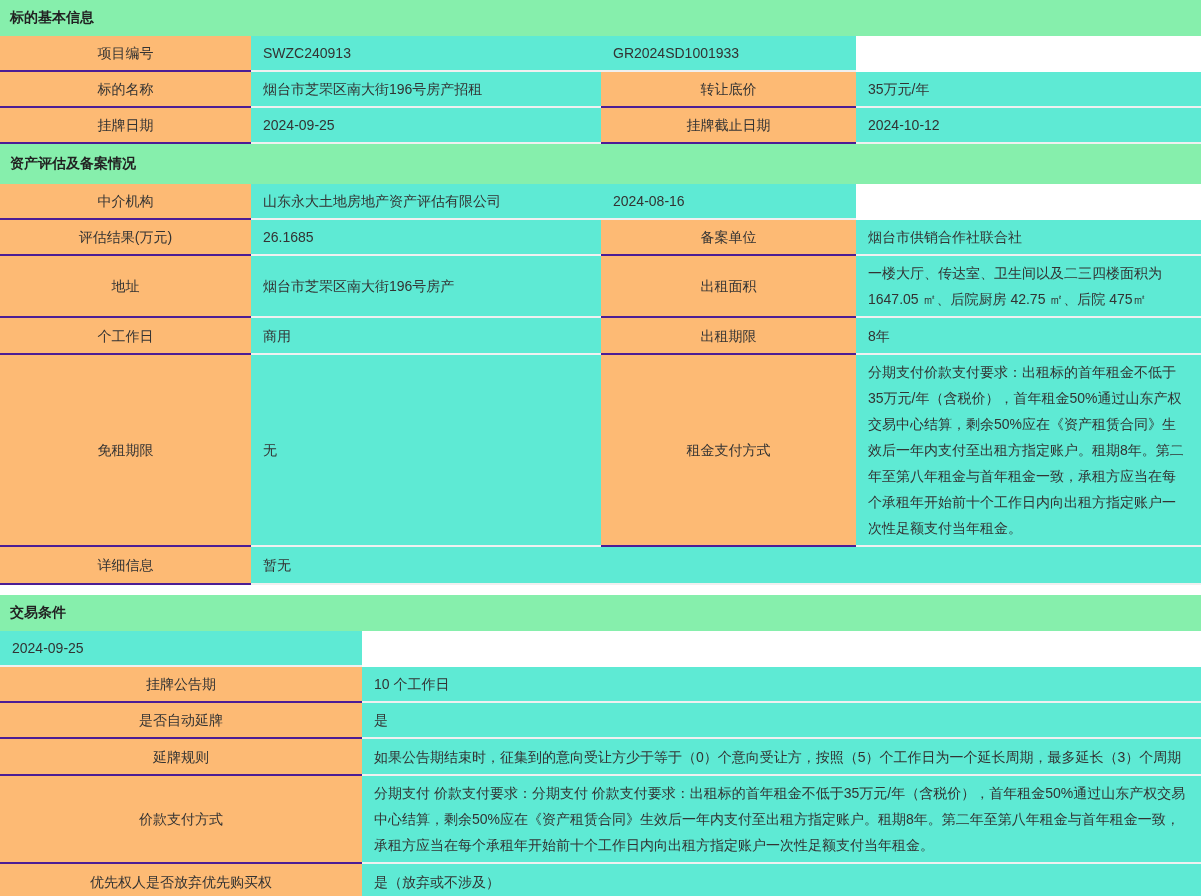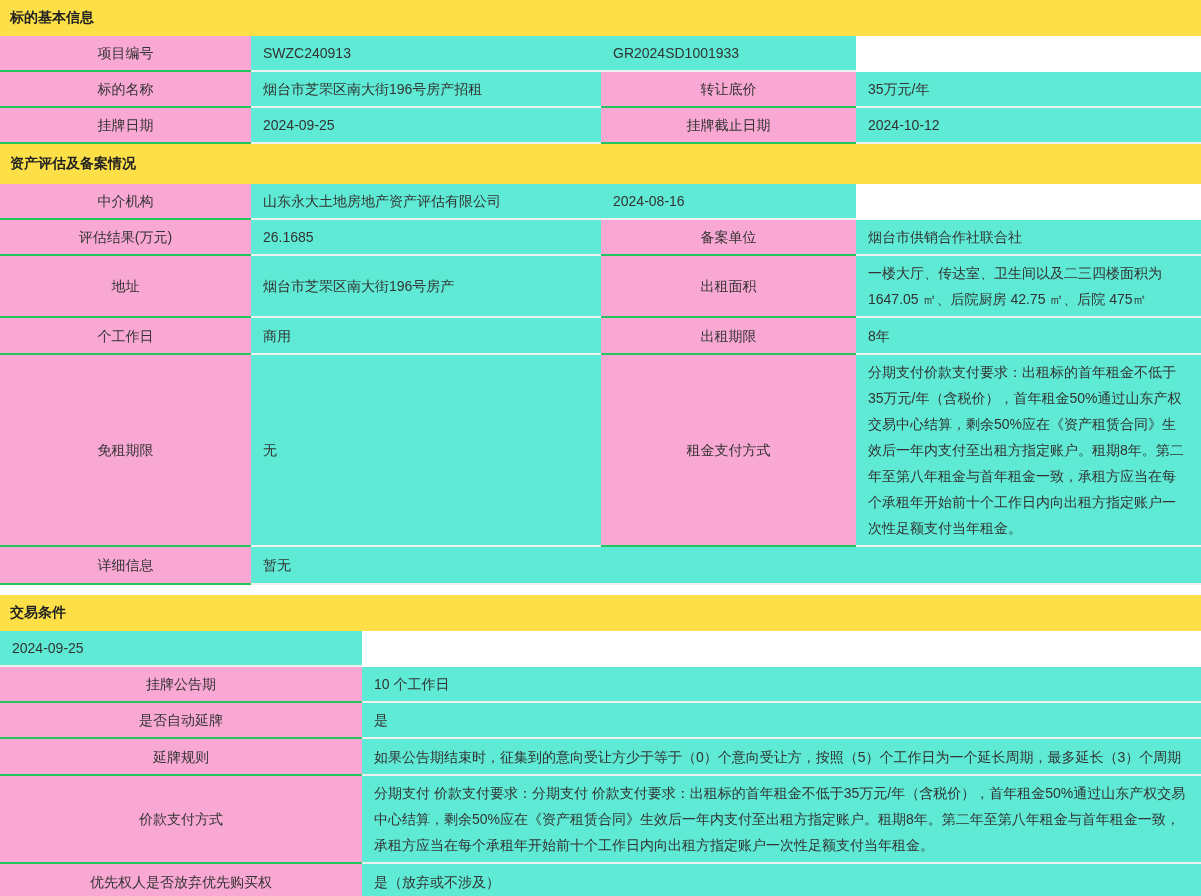--- a/index.html
+++ b/index.html
@@ -4,36 +4,36 @@
 <style>
   * { box-sizing: border-box; }
   html,body { margin:0; padding:0; }
   body {
     width:1201px; height:896px; overflow:hidden;
     background:#ffffff;
     font-family:"Liberation Sans","DejaVu Sans",sans-serif;
     font-size:14px; color:#333333;
   }
   .band {
-    min-height:36px; background:#fde047;
+    min-height:36px; background:#86efac;
     display:flex; align-items:center;
     padding-left:10px;
     font-weight:bold; color:#222222;
   }
   .band.tall { min-height:40px; }
   .gap { height:10px; background:#ffffff; }
   .row { display:grid; }
   .row4  { grid-template-columns:251px 350px 255px 345px; }
   .row2a { grid-template-columns:251px 950px; }
   .row2b { grid-template-columns:362px 839px; }
   .cl {
-    background:#f9a8d4;
+    background:#fdba74;
     display:flex; align-items:center; justify-content:center;
     text-align:center;
-    border-bottom:2px solid #22c55e;
+    border-bottom:2px solid #4c1d95;
     padding:2px 6px;
     line-height:20px;
   }
   .cv {
     background:#5eead4;
     display:flex; align-items:center;
     padding:4px 12px;
     border-bottom:2px solid #f0f0f0;
     line-height:26px;
   }

